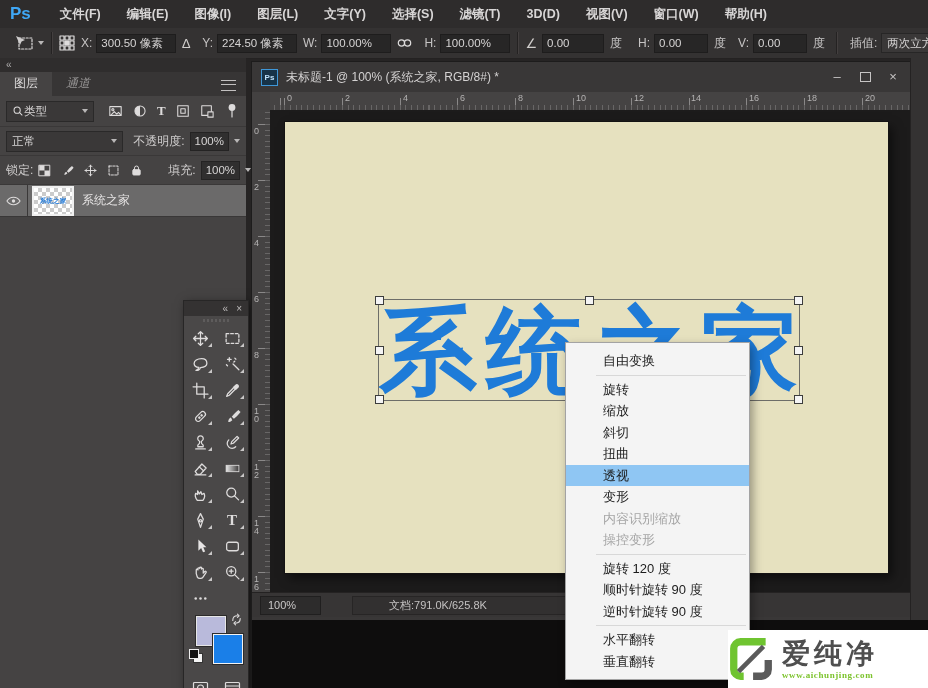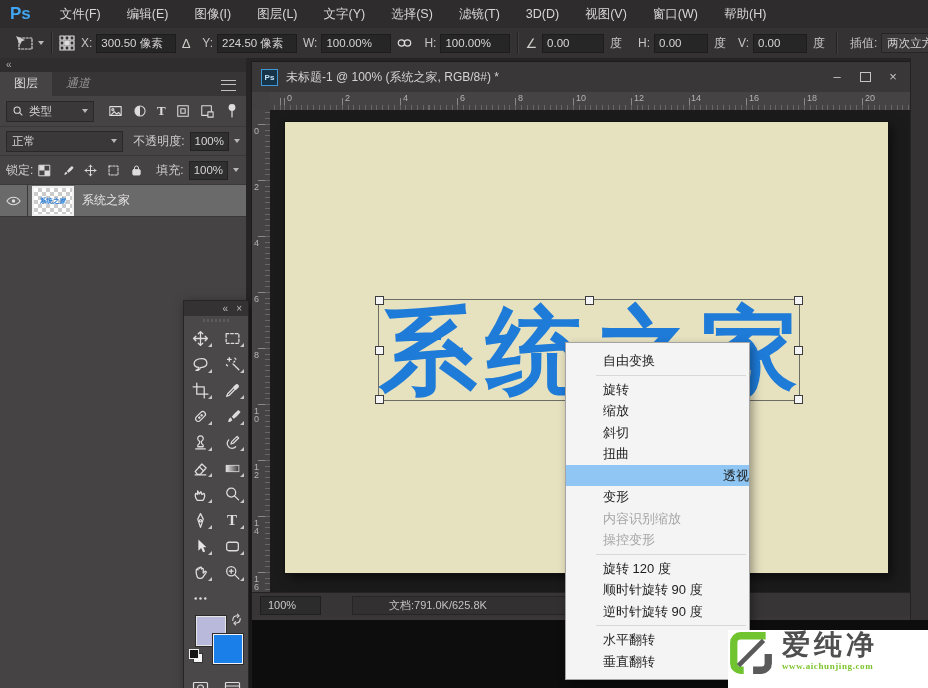--- a/index.html
+++ b/index.html
@@ -5,21 +5,21 @@
   html,body{margin:0;padding:0;background:#111;}
   #app{position:relative;width:928px;height:688px;background:#262424;overflow:hidden;
        font-family:"Liberation Sans",sans-serif;-webkit-font-smoothing:antialiased;}
   svg{display:block;}
   .ic{stroke:#dedcdc;fill:none;stroke-width:1.2;stroke-linecap:round;stroke-linejoin:round;}
 
   
   #menubar{position:absolute;left:0;top:0;width:928px;height:28px;background:#2e2c2c;
            display:flex;align-items:center;border-bottom:1px solid #232121;}
   #pslogo{color:#3fa7f5;font-weight:bold;font-size:17px;margin:0 16px 0 10px;}
-  .mitem{padding:0 13px;font-size:12.5px;color:#d8d6d6;line-height:27px;cursor:default;}
+  .mitem{padding:0 13px;font-size:12.5px;color:#d8d6d6;line-height:27px;cursor:default;font-weight:bold;}
 
   
   #optbar{position:absolute;left:0;top:28px;width:928px;height:30px;background:#343232;
           border-bottom:1px solid #242222;display:flex;align-items:center;
           font-size:12px;color:#c6c4c4;}
   .vsep{width:1px;height:22px;background:#242222;box-shadow:1px 0 0 #433f3f;margin:0 7px;flex:none;}
   .field{background:#272626;border:1px solid #1e1d1d;height:17px;line-height:17px;color:#d6d4d4;
          font-size:11.5px;padding:0 4px;white-space:nowrap;overflow:hidden;flex:none;}
   .olabel{margin:0 4px 0 6px;flex:none;white-space:nowrap;}
   .dd{background:#3a3838;border:1px solid #272626;height:18px;display:flex;align-items:center;
@@ -34,21 +34,21 @@
   #ptabs{height:24px;background:#373535;display:flex;position:relative;}
   .ptab{width:52px;text-align:center;font-size:12px;line-height:23px;}
   .ptab.active{background:#454343;color:#dedcdc;}
   .ptab.idle{color:#989696;font-style:italic;}
   #pmenu{position:absolute;right:10px;top:8px;width:15px;height:9px;
          border-top:1.5px solid #c2c0c0;border-bottom:1.5px solid #c2c0c0;}
   #pmenu::after{content:'';display:block;height:1.5px;background:#c2c0c0;margin-top:2.6px;}
   .prow{display:flex;align-items:center;border-bottom:1px solid #3a3838;position:relative;}
   .plabel{font-size:12px;color:#cfcdcd;white-space:nowrap;}
   .pbox{background:#3a3838;border:1px solid #2a2929;height:19px;display:flex;align-items:center;
-        padding:0 5px;gap:5px;color:#d6d4d4;font-size:11.5px;}
+        padding:0 5px;color:#d6d4d4;font-size:11.5px;}
   .vbox{background:#302f2f;border:1px solid #242323;height:17px;line-height:17px;color:#d6d4d4;
         font-size:11.5px;padding:0 4px;display:flex;align-items:center;gap:4px;}
   .licon{margin:0 5px;flex:none;}
   .lrow{height:31px;display:flex;align-items:center;border-bottom:1px solid #393737;}
   .lrow.sel{background:#6b6a6a;}
   .eyecell{width:27px;display:flex;justify-content:center;border-right:1px solid #3a3838;align-self:stretch;align-items:center;}
   .lthumb{width:38px;height:26px;margin-left:6px;flex:none;}
   .lname{font-size:12px;color:#e6e4e4;margin-left:10px;flex:1;}
   .checker{background-color:#fff;
     background-image:linear-gradient(45deg,#cbcbcb 25%,transparent 25%,transparent 75%,#cbcbcb 75%),
@@ -130,27 +130,27 @@
 
   #rightstrip{position:absolute;left:910px;top:58px;width:18px;height:562px;background:#343232;
               border-left:1px solid #242222;}
   #bottomblack{position:absolute;left:252px;top:620px;width:676px;height:68px;background:#0e0d0d;}
 
   
   #ctxmenu{position:absolute;left:565px;top:342px;width:183px;background:#f4f4f4;
            border:1px solid #a3a3a3;box-shadow:3px 4px 9px rgba(0,0,0,.35);
            padding:7px 0;font-size:13px;color:#1c1c1c;z-index:50;}
   .mi{height:21.5px;line-height:21.5px;padding-left:37px;cursor:default;}
-  .mi.hl{background:#8fc6f3;text-align:right;}
+  .mi.hl{background:#8fc6f3;}
   .mi.dis{color:#a5a5a5;}
   .msep{height:1px;background:#d8d8d8;margin:3px 3px 3px 30px;}
 
   
   #watermark{position:absolute;left:728px;top:630px;width:200px;height:58px;background:#fff;
-             z-index:60;display:flex;}
+             z-index:60;display:flex;align-items:center;}
   #wmtextcol{margin-left:8px;}
   #wmname{font-size:28px;font-weight:bold;color:#4f4f4f;letter-spacing:4px;line-height:30px;}
   #wmurl{font-size:9px;font-weight:bold;color:#7cc32c;letter-spacing:.6px;margin-top:1px;font-family:Liberation Serif, serif;}
 </style>
 </head>
 <body>
 
 <div id="app">
 
   <div id="menubar">
@@ -309,21 +309,21 @@
         <svg class="ic" width="13" height="13" viewBox="0 0 16 16" stroke-width="1">
             <rect x="2.5" y="2.5" width="11" height="11" stroke-dasharray="3 1.6"></rect>
           </svg>
       </span>
       <span class="licon">
         <svg class="ic" width="13" height="13" viewBox="0 0 16 16" stroke-width="1.2">
             <rect x="3.5" y="7" width="9" height="6.5" rx="1" fill="#dedcdc"></rect>
             <path d="M5.5 7V5a2.5 2.5 0 0 1 5 0v2"></path>
           </svg>
       </span>
-      <span class="plabel" style="margin-left:8px">填充:</span>
+      <span class="plabel" style="margin-left:20px">填充:</span>
       <div class="vbox" style="margin-left:5px">
         <span>100%</span>
       </div>
       <span class="chev" style="margin-left:5px"></span>
     </div>
 
     <div class="lrow sel">
       <div class="eyecell">
         <svg class="ic" width="15" height="12" viewBox="0 0 16 12">
             <path d="M1 6s2.6-4 7-4 7 4 7 4-2.6 4-7 4-7-4-7-4z"></path>

